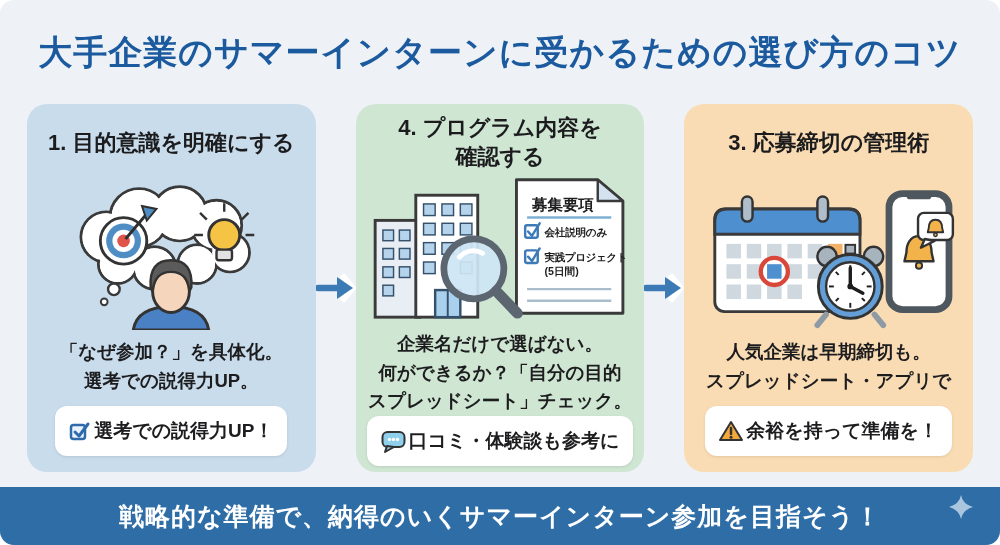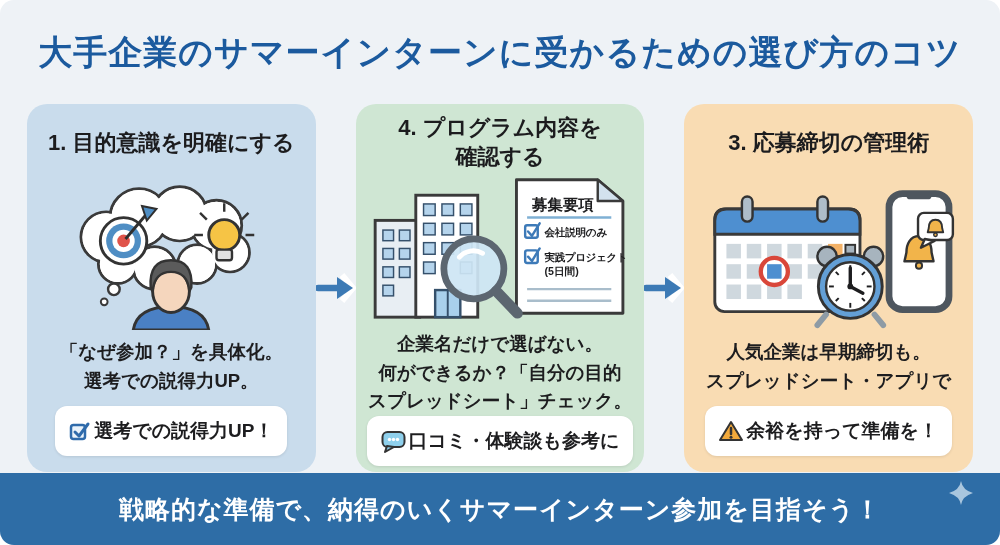--- a/index.html
+++ b/index.html
@@ -44,21 +44,21 @@
   }
   .card-text span { display:block; }
   .badge {
     margin-top:auto; background:#ffffff; border-radius:12px;
     padding:12px 14px; display:inline-flex; align-items:center; gap:3px;
     font-size:19px; font-weight:800; color:#1d1d1f;
     box-shadow:0 1px 3px rgba(0,0,0,.10);
   }
   .badge svg { display:block; }
   .footer-banner {
-    position:absolute; left:0; right:0; bottom:0; height:72px;
+    position:absolute; left:0; right:0; bottom:0; height:58px;
     background:var(--banner-blue,#2e6da6);
     display:flex; align-items:center; justify-content:center;
   }
   .footer-text { color:#ffffff; font-size:25px; font-weight:800; letter-spacing:1px; }
   .sparkle { position:absolute; right:26px; top:7px; }
 </style>
 </head>
 <body>
 
 <div class="poster">

